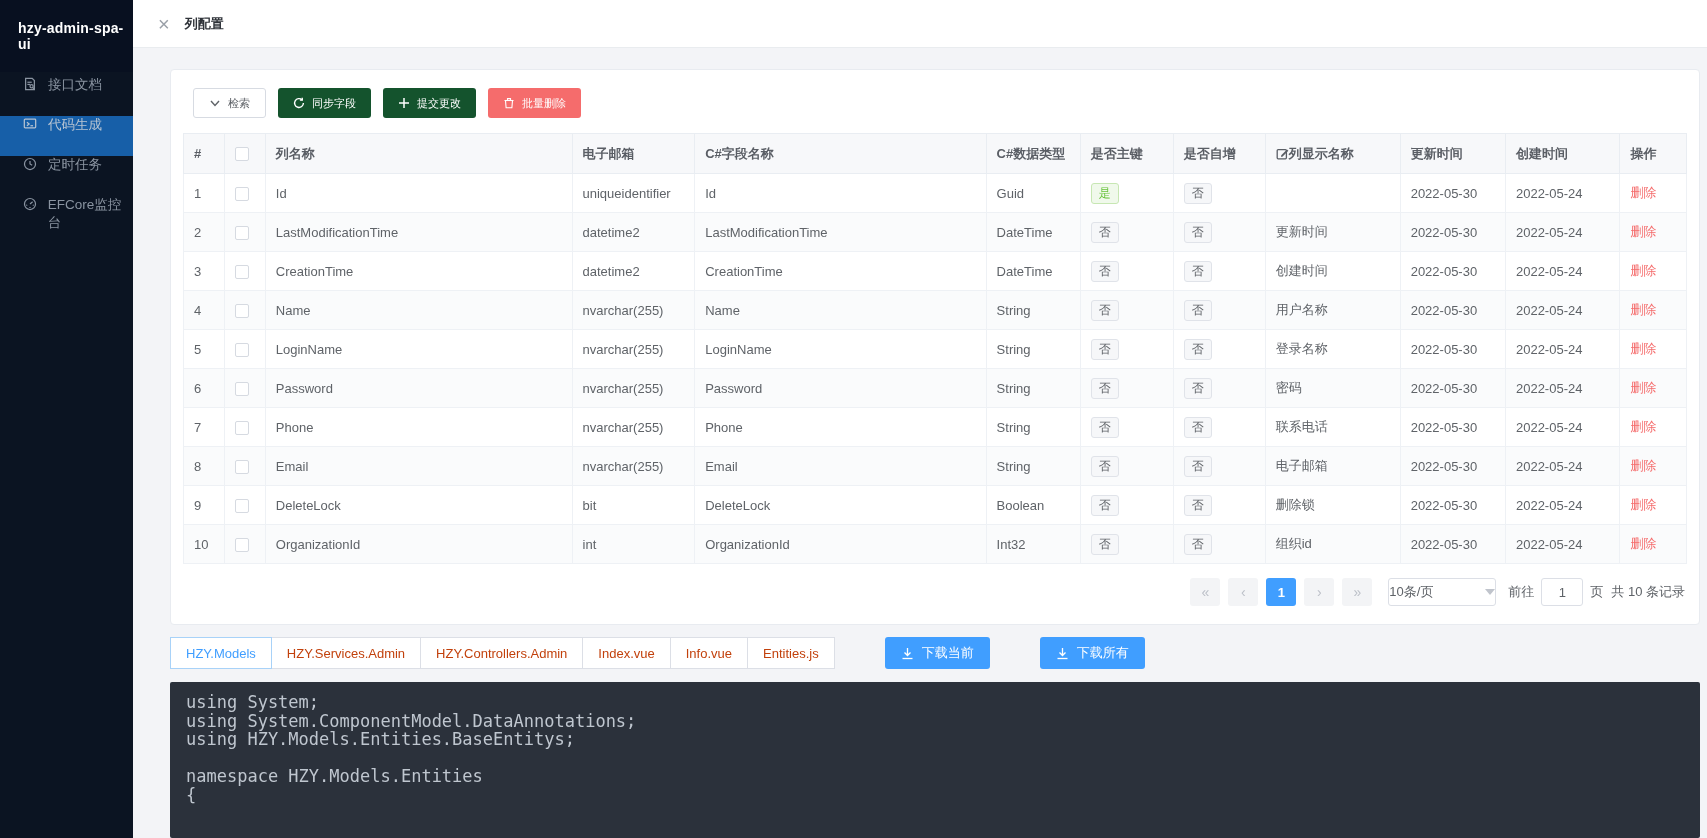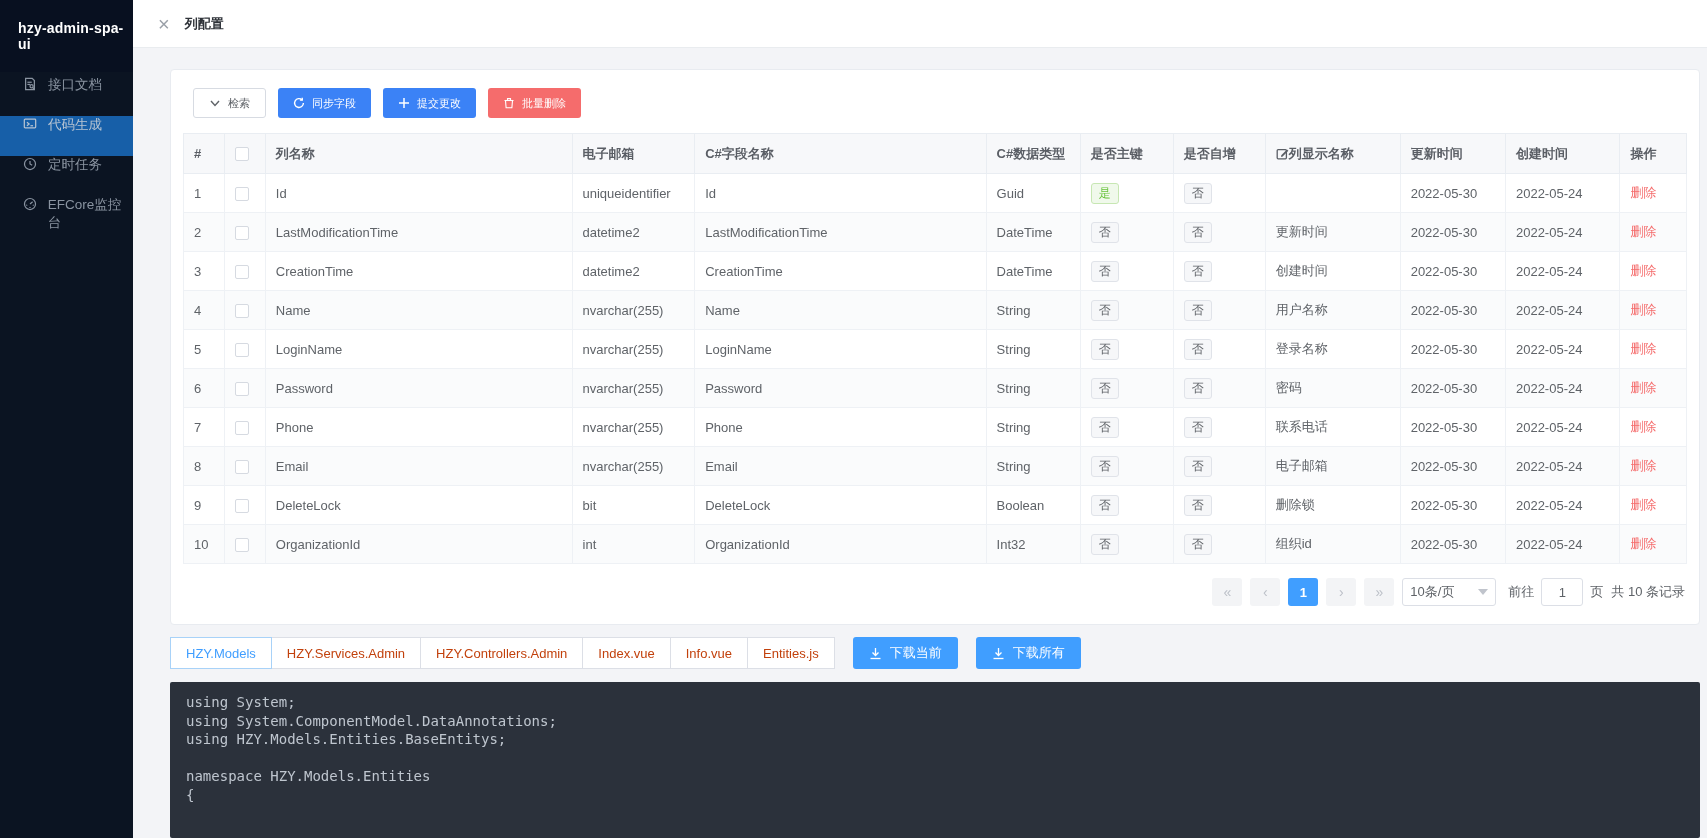--- a/index.html
+++ b/index.html
@@ -27,21 +27,21 @@
   .content { flex:1; display:flex; flex-direction:column; padding:21px 7px 0 37px; overflow:hidden; }
 
   .card { background:#fff; border:1px solid #e8ebf0; border-radius:4px; padding:18px 12px 18px 12px; }
 
   
   .toolbar { display:flex; gap:12px; margin:0 0 15px 10px; }
   .btn { height:30px; padding:0 15px; border-radius:3px; font-size:11px; display:inline-flex;
          align-items:center; gap:7px; cursor:pointer; border:none; font-family:inherit; }
   .btn svg { width:12px; height:12px; }
   .btn.plain { background:#fff; border:1px solid #d7dbe2; color:#5f6368; }
-  .btn.primary { background:#3b82f6; color:#fff; }
+  .btn.primary { background:#14532d; color:#fff; }
   .btn.danger { background:#f56c6c; color:#fff; }
 
   
   table { width:100%; border-collapse:collapse; table-layout:fixed; font-size:13px; color:#5f6368; }
   th { background:#f7f8fa; font-weight:bold; color:#5a5e65; text-align:left; height:40px;
        padding:0 10px; border:1px solid #e9edf2; }
   td { height:39px; padding:0 10px; border:1px solid #eef1f5; background:#fff;
        white-space:nowrap; overflow:hidden; }
   tr.stripe td { background:#fafbfc; }
   .th-inner { display:flex; align-items:center; gap:0;text-align:right; }
@@ -52,43 +52,43 @@
          border-radius:3px; border:1px solid #e0e3e9; background:#f6f7f9; color:#5f6368; line-height:15px; }
   .tag.green { background:#f0f9eb; border-color:#c7e7b3; color:#67c23a; }
   .del-link { color:#f56c6c; cursor:pointer; }
 
   
   .pagination { display:flex; justify-content:flex-end; align-items:center; gap:8px;
                 margin-top:14px; font-size:13px; color:#5f6368; padding-right:2px; }
   .pg-btn { min-width:30px; height:28px; background:#f3f4f6; border-radius:3px; display:flex;
             align-items:center; justify-content:center; color:#bcc0c8; font-size:14px; cursor:pointer; }
   .pg-btn.active { background:#409eff; color:#fff; font-weight:bold; font-size:13px; }
-  .pg-select { width:94px; height:28px; border:1px solid #dcdfe6; border-radius:3px; background:#fff;
-               display:flex; align-items:center; justify-content:space-between; padding:0 7px;
-               color:#5f6368; cursor:pointer; }
+  .pg-select { width:108px; height:28px; border:1px solid #dcdfe6; border-radius:3px; background:#fff;
+               display:flex; align-items:center; justify-content:space-between; padding:0 0;
+               color:#5f6368; cursor:pointer; margin-left:8px; }
   .caret-down { width:0; height:0; border-left:5px solid transparent; border-right:5px solid transparent;
                 border-top:6px solid #c0c4cc; }
   .pg-goto { display:flex; align-items:center; gap:7px; margin-left:4px; }
   .pg-input { width:42px; height:28px; border:1px solid #dcdfe6; border-radius:3px; text-align:center;
               font-size:13px; color:#5f6368; font-family:inherit; }
 
   
-  .tabs-row { display:flex; align-items:center; margin-top:12px; flex-shrink:0; }
+  .tabs-row { display:flex; align-items:center; margin-top:12px; flex-shrink:0;gap:32px; }
   .tab { height:32px; padding:0 15px; background:#fff; border:1px solid #dcdfe6; margin-left:-1px;
          display:flex; align-items:center; font-size:13px; color:#c2410c; cursor:pointer; position:relative; }
   .tab:first-child { margin-left:0; }
   .tab.active { color:#409eff; border-color:#a8d2f8; z-index:2; }
   .dl-btn { height:32px; padding:0 16px; background:#409eff; color:#fff; border-radius:3px;
             display:flex; align-items:center; gap:8px; font-size:13px; margin-left:18px; cursor:pointer; }
   .dl-btn svg { width:13px; height:13px; }
 
   
   .code-block { flex:1; margin-top:13px; background:#2b313b; border-radius:2px; overflow:hidden;
                 padding:11px 16px 0 16px; font-family:"DejaVu Sans Mono", monospace;
-                font-size:14px; line-height:18.6px; color:#bfc6cf; }
+                font-size:17px; line-height:18.6px; color:#bfc6cf; }
 </style>
 </head>
 <body>
 
 <aside class="sidebar">
   <div class="logo">hzy-admin-spa-ui</div>
   <nav class="menu" id="sidebar-menu">
       <div class="menu-item">
         <span class="mi-icon">
           <svg viewBox="0 0 16 16">

